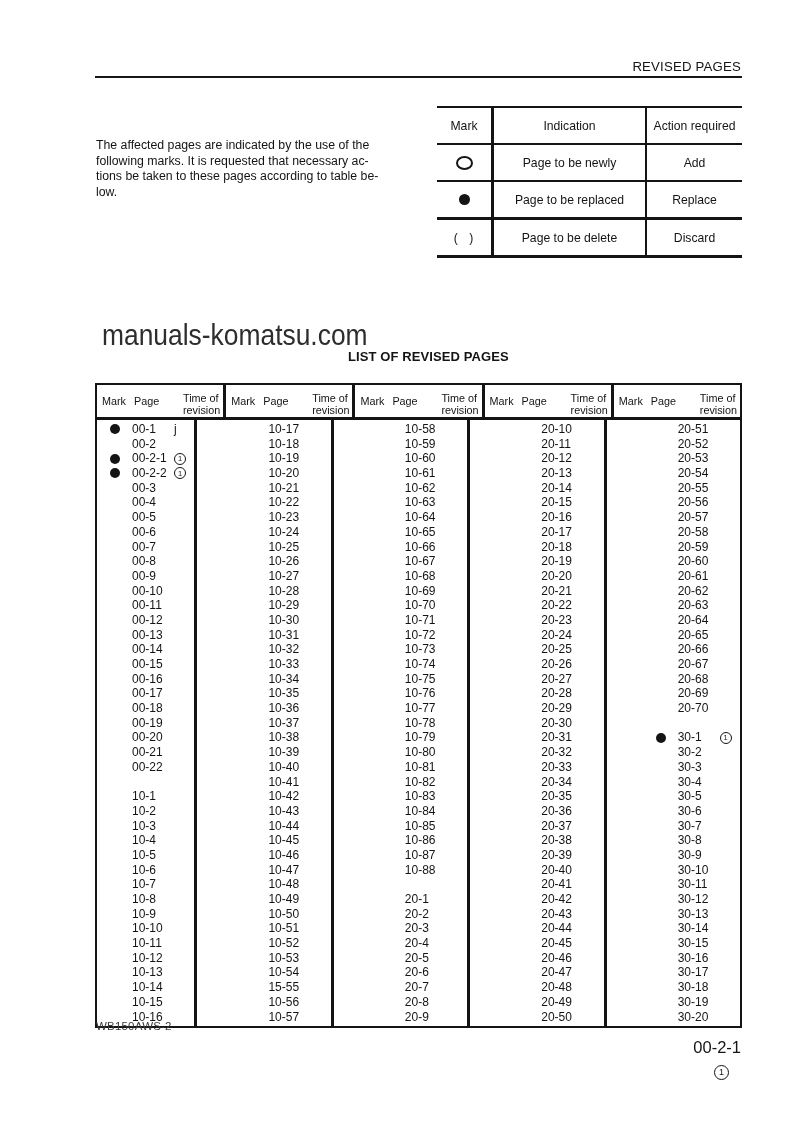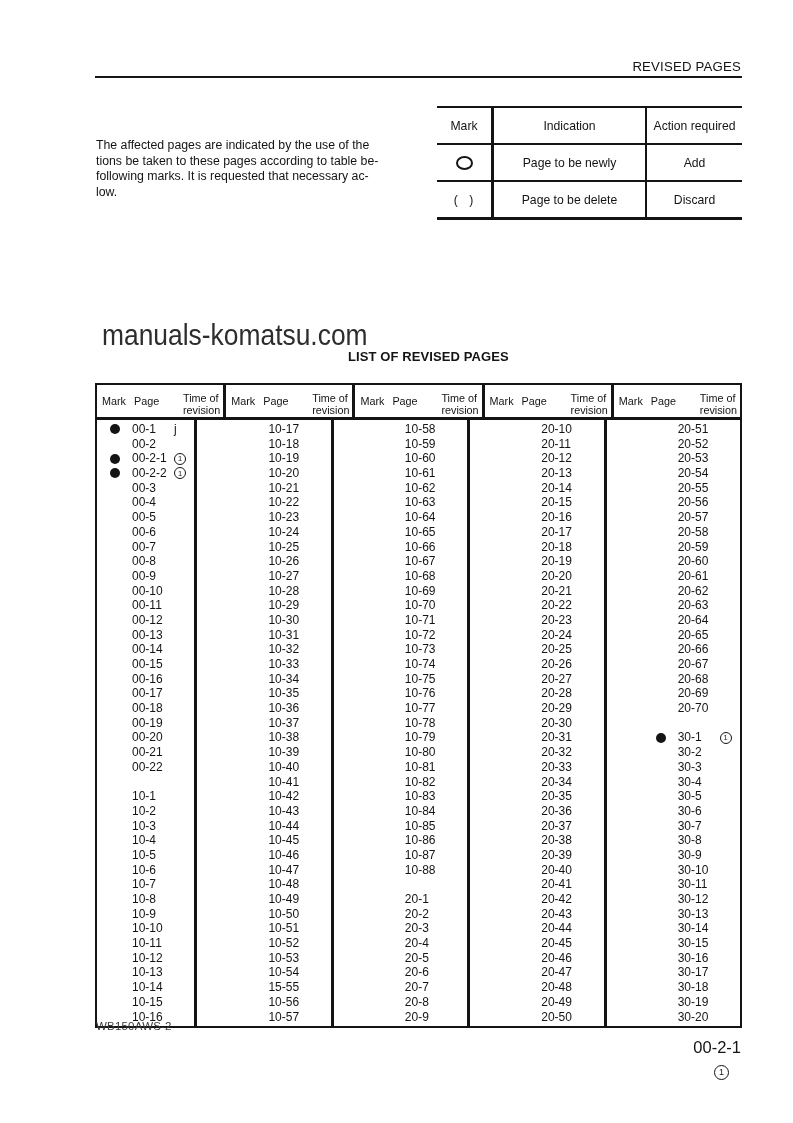--- a/index.html
+++ b/index.html
@@ -68,40 +68,47 @@
 </head>
 <body>
 
 <div class="page">
 
   <div class="abs doc-title">REVISED PAGES</div>
   <div class="abs top-rule"></div>
 
   <div class="abs intro">
     <div>The affected pages are indicated by the use of the</div>
+    <div>following marks. It is requested that necessary ac-</div>
     <div>tions be taken to these pages according to table be-</div>
-    <div>following marks. It is requested that necessary ac-</div>
     <div>low.</div>
   </div>
 
   <div class="abs mtable">
     <div class="mrow hrow">
       <div class="mc mc-mark">Mark</div>
       <div class="mc mc-ind">Indication</div>
       <div class="mc mc-act">Action required</div>
     </div>
     <div class="mrow brow">
       <div class="mc mc-mark">
           <span class="open-circle"></span>
         </div>
       <div class="mc mc-ind">Page to be newly</div>
       <div class="mc mc-act">Add</div>
     </div>
     <div class="mrow brow thick">
       <div class="mc mc-mark">
+          <span class="filled-circle"></span>
+        </div>
+      <div class="mc mc-ind">Page to be replaced</div>
+      <div class="mc mc-act">Replace</div>
+    </div>
+    <div class="mrow brow thick">
+      <div class="mc mc-mark">
           <span class="parens">( )</span>
         </div>
       <div class="mc mc-ind">Page to be delete</div>
       <div class="mc mc-act">Discard</div>
     </div>
   </div>
 
 
   <div class="abs watermark">manuals-komatsu.com</div>
   <div class="abs list-title">LIST OF REVISED PAGES</div>

